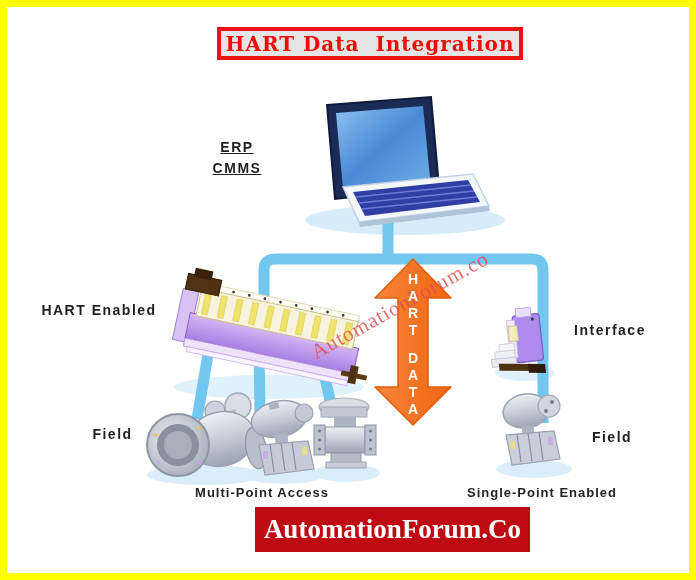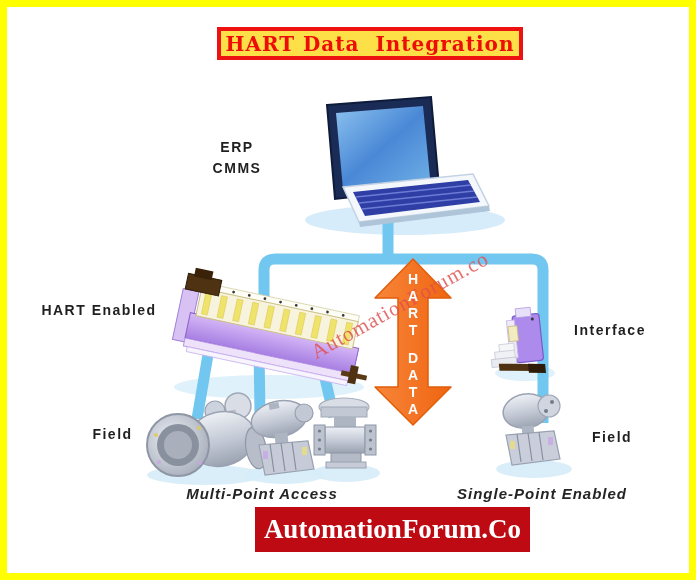--- a/index.html
+++ b/index.html
@@ -3,36 +3,36 @@
 <meta charset="utf-8">
 <style>
   html,body{margin:0;padding:0;background:#ffffff;}
   .canvas{
     position:relative;width:696px;height:580px;box-sizing:border-box;
     border:7px solid #FFFF00;background:#ffffff;overflow:hidden;
     font-family:"Liberation Sans",sans-serif;
   }
   .title-box{
     position:absolute;left:210px;top:20px;width:306px;height:33px;
-    box-sizing:border-box;background:#fde047;border:4px solid #EE1111;
+    box-sizing:border-box;background:#e5e5e5;border:4px solid #EE1111;
     display:flex;align-items:center;justify-content:center;
   }
   .title-text{
     font-family:"DejaVu Serif",serif;font-weight:bold;font-size:20px;
     color:#EE0D06;white-space:pre;letter-spacing:1px;
   }
   .scene-svg{position:absolute;left:0;top:0;z-index:1;}
   .lbl{
     position:absolute;z-index:4;color:#1F1F1F;font-weight:bold;
     font-size:14px;letter-spacing:1.5px;text-align:center;line-height:20px;
   }
   .lbl div{white-space:nowrap;}
   .access-lbl{
     position:absolute;z-index:4;color:#242424;font-weight:bold;
-    font-size:15px;letter-spacing:1px;text-align:center;white-space:nowrap;font-style:italic;
+    font-size:13px;letter-spacing:1px;text-align:center;white-space:nowrap;
   }
   .watermark{
     position:absolute;left:268px;top:286px;width:250px;z-index:3;
     transform:rotate(-29deg);transform-origin:center;
     font-family:"Liberation Serif",serif;font-size:21px;color:#E14F4F;
     opacity:.82;text-align:center;white-space:nowrap;letter-spacing:1px;
   }
   .arrow-letters{
     position:absolute;left:396px;top:264px;width:20px;z-index:4;
     display:flex;flex-direction:column;align-items:center;
@@ -233,21 +233,21 @@
     <span>H</span>
     <span>A</span>
     <span>R</span>
     <span>T</span>
     <span>D</span>
     <span>A</span>
     <span>T</span>
     <span>A</span>
   </div>
 
-  <div class="lbl" style="left:135px;top:130px;width:190px;line-height:21px;">
+  <div class="lbl" style="left:135px;top:130px;width:190px;line-height:21px;text-decoration:underline;">
     <div>ERP</div>
     <div>CMMS</div>
   </div>
 
   <div class="lbl" style="left:12px;top:293px;width:160px;">
     <div>HART Enabled</div>
   </div>
 
   <div class="lbl" style="left:553px;top:313px;width:100px;">
     <div>Interface</div>

